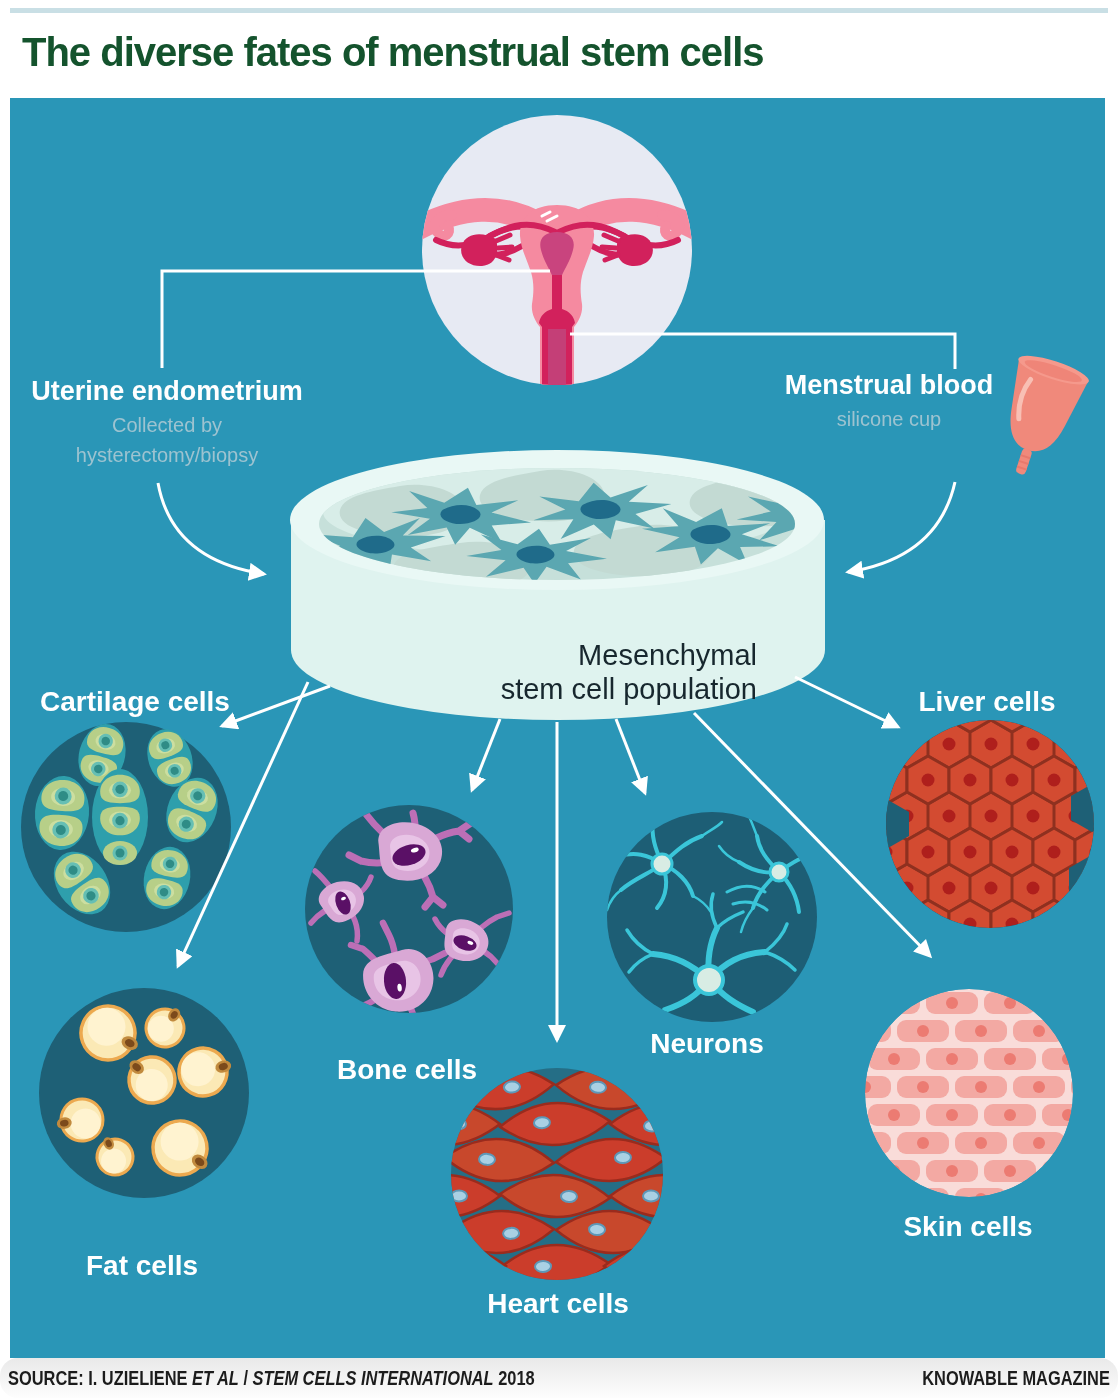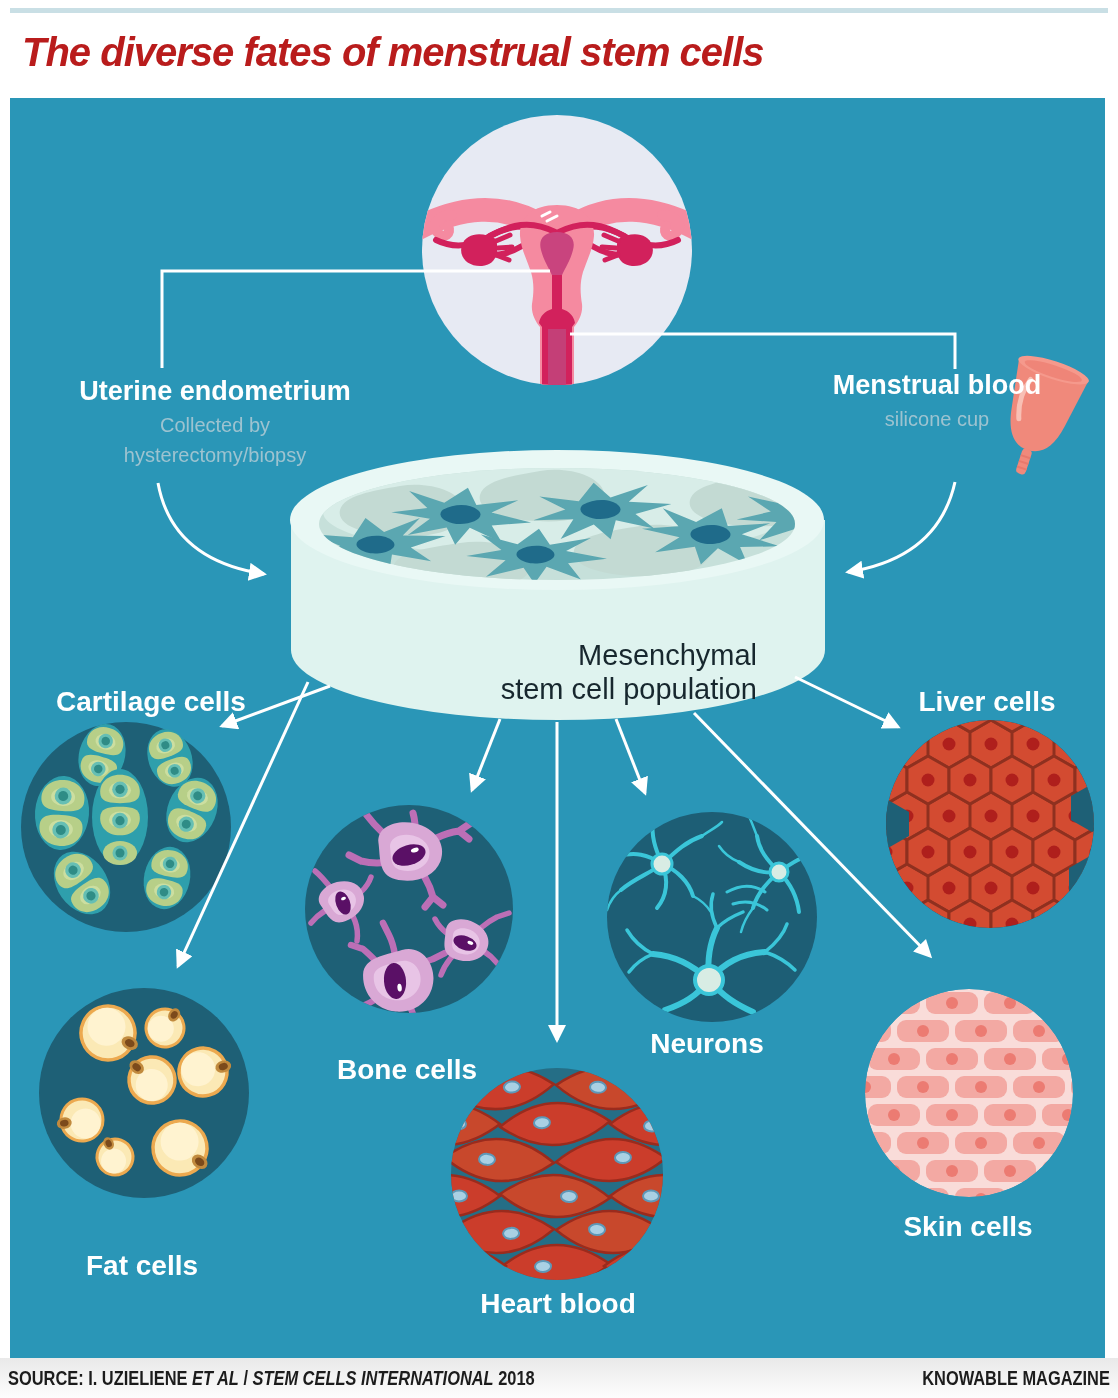--- a/index.html
+++ b/index.html
@@ -1,31 +1,31 @@
 <!DOCTYPE html>
 <html><head>
 <meta charset="utf-8">
 <style>
   html,body{margin:0;padding:0;background:#ffffff;}
   .page{position:relative;width:1118px;height:1398px;background:#ffffff;overflow:hidden;
         font-family:"Liberation Sans","DejaVu Sans",sans-serif;}
   .top-line{position:absolute;left:10px;right:10px;top:8px;height:5px;background:#C9DFE5;}
   .title{position:absolute;left:22px;top:30px;font-size:40px;font-weight:bold;
-         letter-spacing:-1px;color:#b91c1c;font-style:italic;}
+         letter-spacing:-1px;color:#14532d;}
   .panel{position:absolute;left:10px;top:98px;width:1095px;height:1260px;background:#2A96B7;}
   .abs{position:absolute;}
   .overlay{position:absolute;left:0;top:0;width:1095px;height:1260px;pointer-events:none;}
   .lbl{position:absolute;text-align:center;color:#FFFFFF;font-size:28px;font-weight:700;line-height:31px;}
   .sub{color:#9DC3D0;font-weight:400;font-size:20px;line-height:30px;margin-top:3px;}
-  .srcblock{position:absolute;text-align:center;margin-left:48px;}
+  .srcblock{position:absolute;text-align:center;}
   .srcblock .main{color:#FFFFFF;font-size:27px;font-weight:700;line-height:31px;}
   .dishlbl{position:absolute;text-align:right;color:#17272E;font-size:29px;font-weight:normal;line-height:34px;}
   .footer{position:absolute;left:0;right:0;top:1358px;height:40px;
           background:linear-gradient(#e9e9e9,#fdfdfd);
-          display:flex;align-items:center;justify-content:space-between;}
+          display:flex;align-items:center;justify-content:space-between;border-radius:18px;}
   .footer .ftext{font-size:20px;font-weight:bold;color:#1C1C1C;white-space:nowrap;}
   .fleft{transform:scaleX(0.82);transform-origin:left center;margin-left:8px;}
   .fright{transform:scaleX(0.82);transform-origin:right center;margin-right:8px;}
   .ital{font-style:italic;}
 </style>
 </head>
 <body>
 
 <div class="page">
 
@@ -467,27 +467,27 @@
       <div class="sub">
         <div>silicone cup</div>
       </div>
     </div>
 
     <div class="dishlbl" style="left:347px;top:540px;width:400px;">
       <div>Mesenchymal</div>
       <div>stem cell population</div>
     </div>
 
-    <div class="lbl" style="left:16px;top:588px;width:250px;">Cartilage cells</div>
+    <div class="lbl" style="left:0px;top:588px;width:250px;">Cartilage cells</div>
     <div class="lbl" style="left:852px;top:588px;width:250px;">Liver cells</div>
     <div class="lbl" style="left:272px;top:956px;width:250px;">Bone cells</div>
     <div class="lbl" style="left:572px;top:930px;width:250px;">Neurons</div>
     <div class="lbl" style="left:7px;top:1120px;width:250px;margin-top:32px;">Fat cells</div>
     <div class="lbl" style="left:833px;top:1113px;width:250px;">Skin cells</div>
-    <div class="lbl" style="left:423px;top:1190px;width:250px;">Heart blood</div>
+    <div class="lbl" style="left:423px;top:1190px;width:250px;">Heart cells</div>
 
   </div>
 
   <div class="footer">
     <div class="ftext fleft"><span>SOURCE: I. UZIELIENE </span><span class="ital">ET AL</span><span> / </span><span class="ital">STEM CELLS INTERNATIONAL</span><span> 2018</span></div>
     <div class="ftext fright">KNOWABLE MAGAZINE</div>
   </div>
 
 </div>
 

